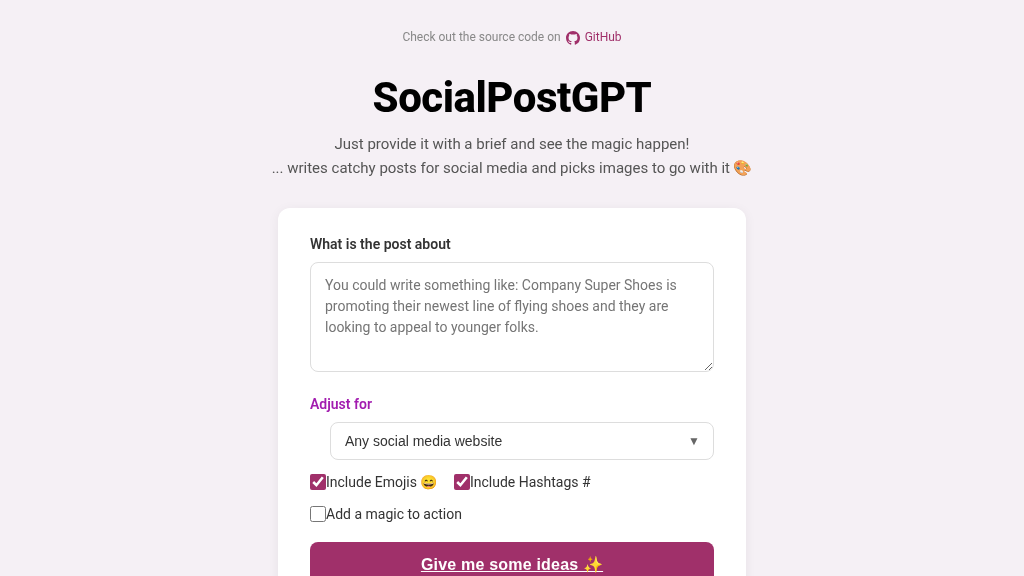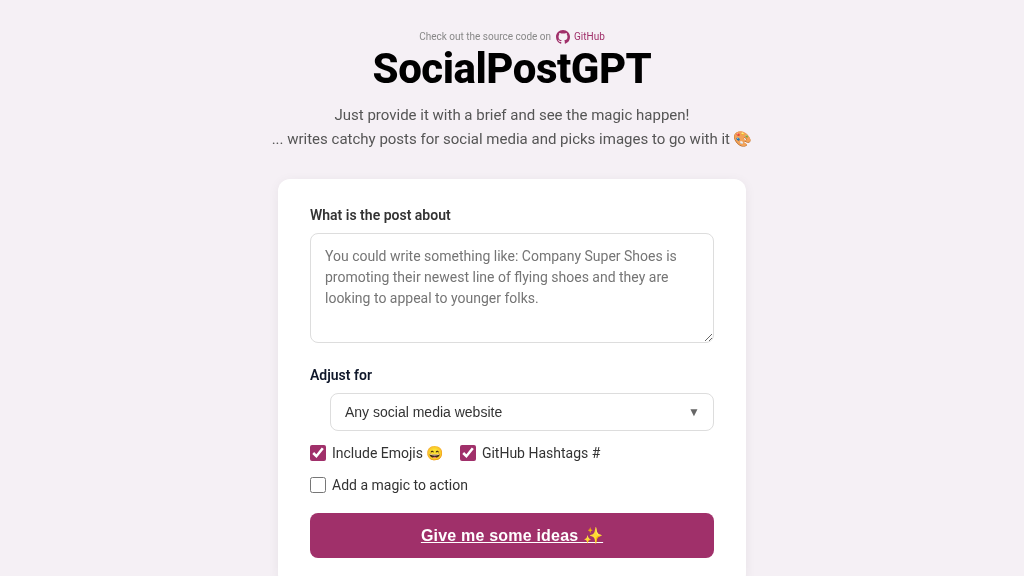--- a/index.html
+++ b/index.html
@@ -21,23 +21,23 @@
     .page-container {
       width: 100%;
       max-width: 1024px;
       display: flex;
       flex-direction: column;
       align-items: center;
       padding: 30px 20px;
     }
 
     .github-link {
-      font-size: 10px;
+      font-size: 12px;
       color: #888;
-      margin-bottom: 0;
+      margin-bottom: 28px;
     }
 
     .github-link a {
       color: #a0306a;
       text-decoration: none;
     }
 
     .github-icon {
       display: inline-block;
       width: 14px;
@@ -87,21 +87,21 @@
       color: #aaa;
       resize: vertical;
       outline: none;
       font-family: inherit;
       line-height: 1.5;
     }
 
     .adjust-label {
       font-size: 14px;
       font-weight: 600;
-      color: #0f172a;
+      color: #a21caf;
       margin-top: 20px;
       margin-bottom: 10px;
     }
 
     .select-wrapper {
       position: relative;
       width: 100%;
       padding-left: 20px;
     }
 
@@ -134,21 +134,21 @@
       flex-direction: row;
       align-items: center;
       gap: 16px;
       margin-top: 14px;
       flex-wrap: wrap;
     }
 
     .checkbox-item {
       display: flex;
       align-items: center;
-      gap: 6px;
+      gap: 0;
       font-size: 14px;
       color: #333;
       cursor: pointer;
     }
 
     .checkbox-input {
       width: 16px;
       height: 16px;
       accent-color: #a0306a;
       cursor: pointer;
@@ -220,21 +220,21 @@
     
     <div class="options-row">
 
       <label class="checkbox-item">
         <input type="checkbox" class="checkbox-input" checked="" style="">
         <span>Include Emojis 😄</span>
       </label>
 
       <label class="checkbox-item">
         <input type="checkbox" class="checkbox-input" checked="" style="">
-        <span>GitHub Hashtags #</span>
+        <span>Include Hashtags #</span>
       </label>
 
       <label class="checkbox-item">
         <input type="checkbox" class="checkbox-input" style="">
         <span>Add a magic to action</span>
       </label>
 
     </div>
 
     

